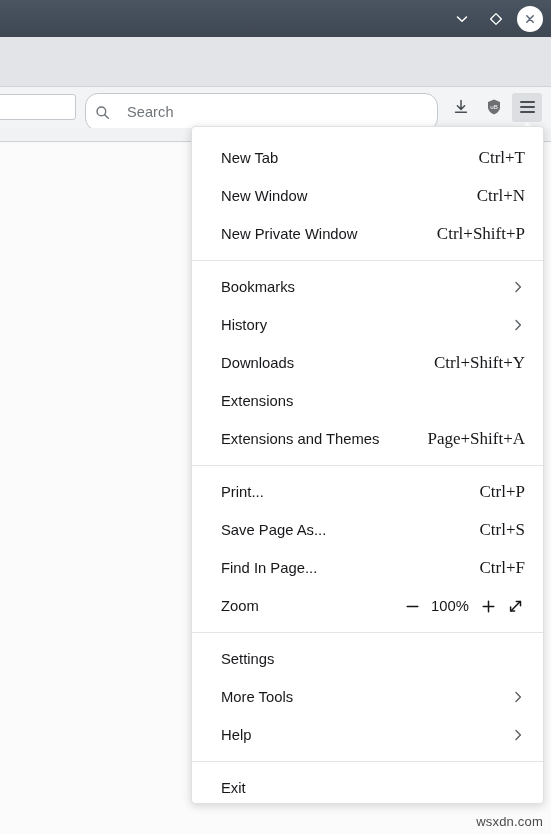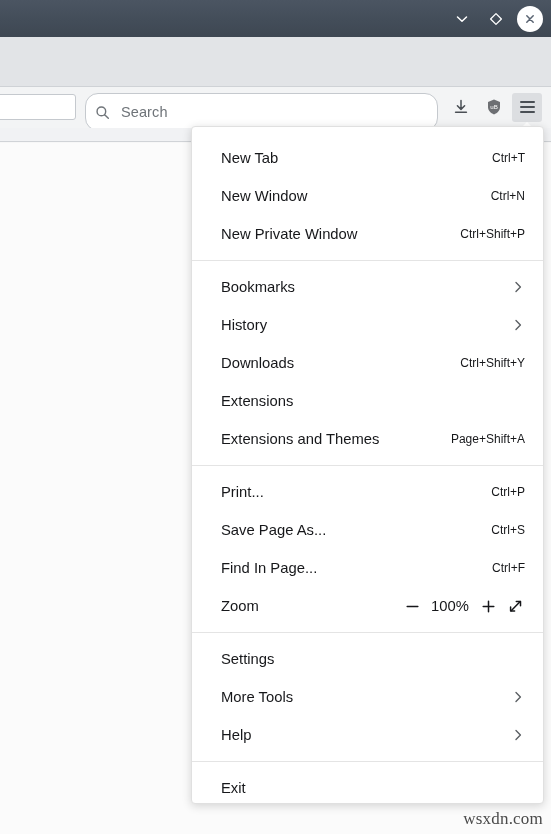--- a/index.html
+++ b/index.html
@@ -86,21 +86,21 @@
     top: 93px;
     width: 353px;
     height: 38px;
     background: #ffffff;
     border: 1px solid #c5c9ce;
     border-radius: 13px;
     box-sizing: border-box;
     display: flex;
     align-items: center;
     padding: 0 9px;
-    gap: 11px;
+    gap: 17px;
   }
   .search-placeholder {
     font-size: 14.5px;
     color: #6f7479;
     letter-spacing: 0.1px;
   }
 
   .nav-icons {
     position: absolute;
     left: 446px;
@@ -200,24 +200,25 @@
     box-sizing: border-box;
     cursor: default;
   }
   .mi-label {
     font-size: 14.8px;
     color: #16171a;
     flex: 1 1 auto;
     white-space: nowrap;
   }
   .mi-accel {
-    font-size: 12px;
+    font-size: 17px;
     color: #16171a;
     white-space: nowrap;
     margin-left: 16px;
+    font-family: Liberation Serif, serif;
   }
   .mi-chevron {
     color: #5b5f63;
     display: flex;
     align-items: center;
     margin-left: 16px;
   }
   .zoom-controls {
     display: flex;
     align-items: center;
@@ -237,22 +238,22 @@
     color: #16171a;
     min-width: 42px;
     text-align: center;
   }
 
   
   .watermark {
     position: absolute;
     right: 8px;
     bottom: 5px;
-    font-family: Liberation Serif, serif;
-    font-size: 17px;
+    font-family: Liberation Sans, sans-serif;
+    font-size: 13px;
     color: #4a4a4a;
     letter-spacing: 0.2px;
   }
 </style>
 </head>
 <body>
 
 <div class="titlebar">
   <div class="titlebar-controls">
     <div class="tb-btn">

